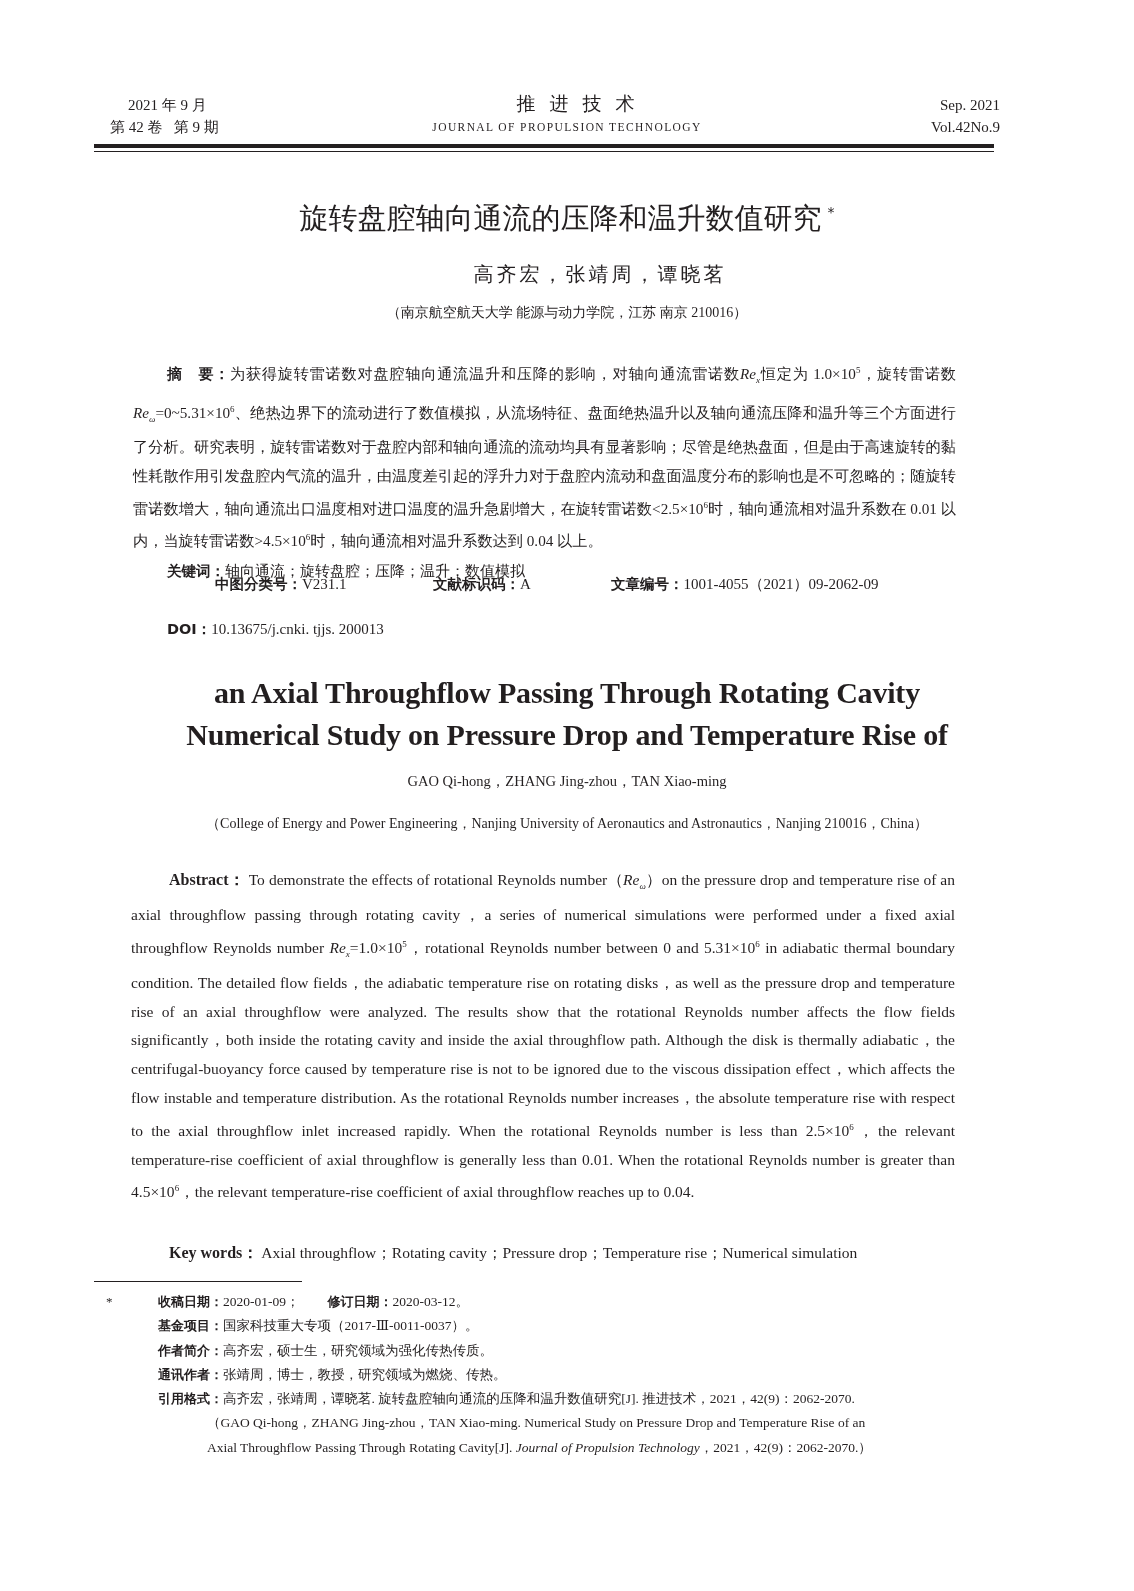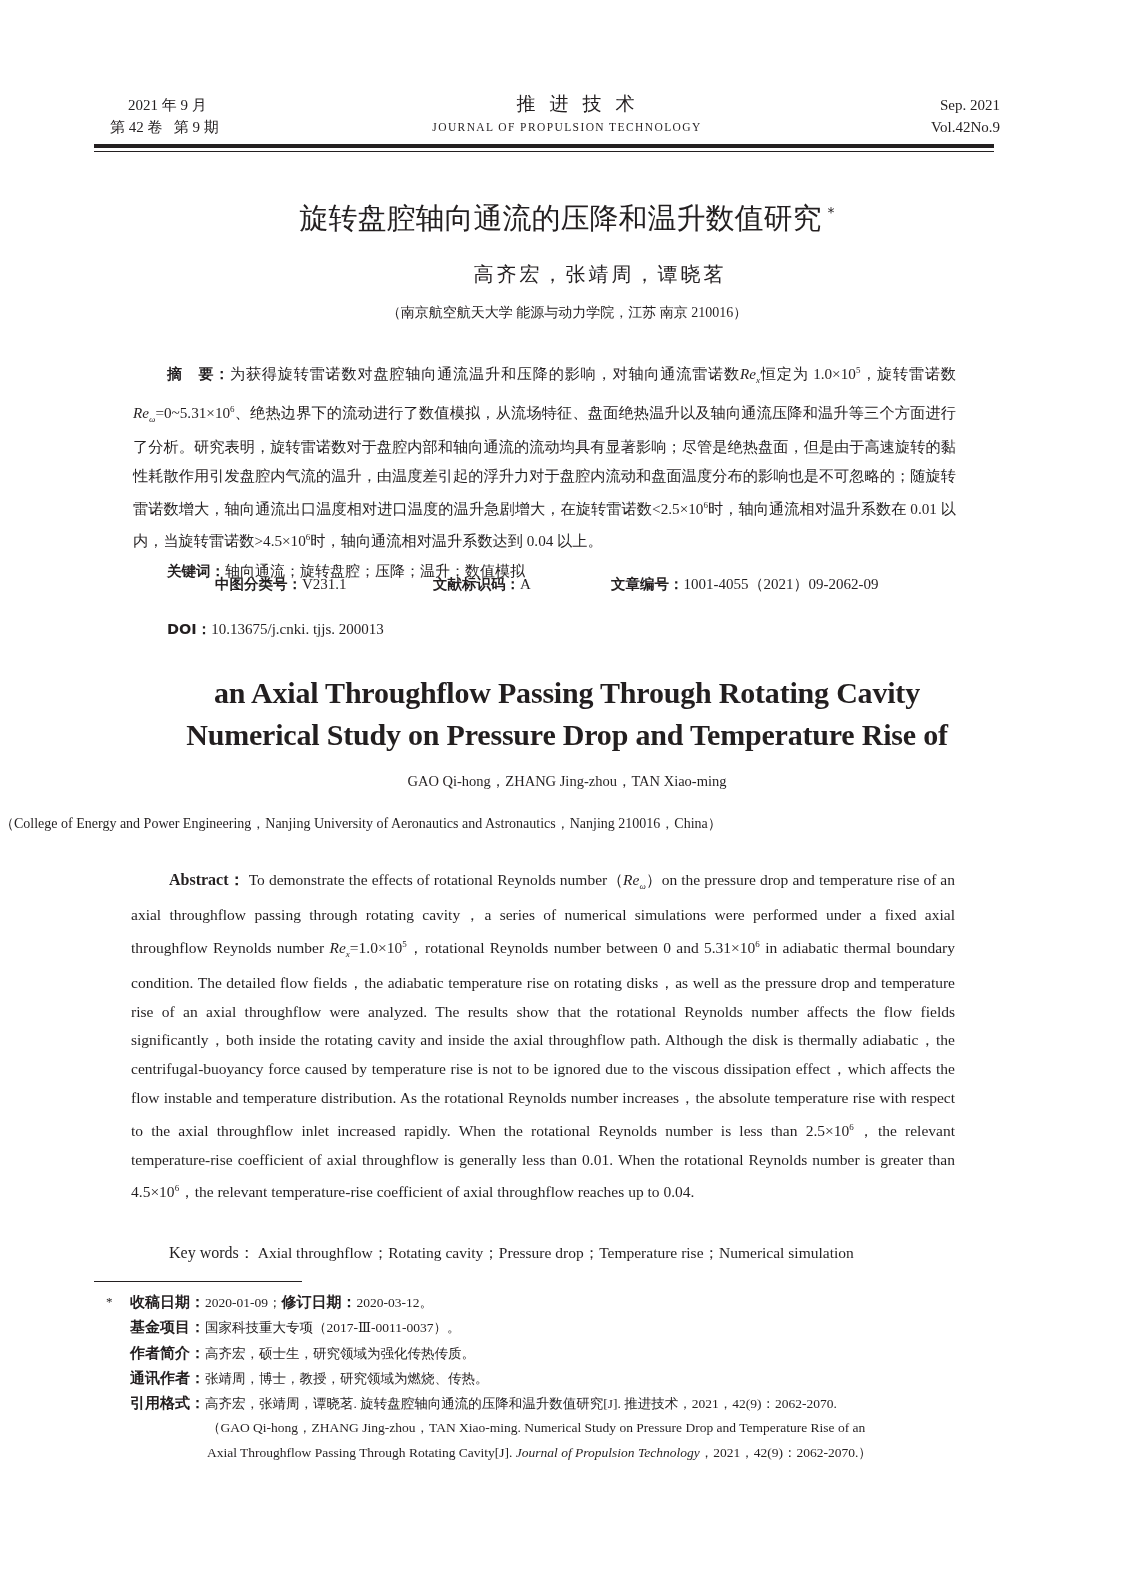--- a/index.html
+++ b/index.html
@@ -39,37 +39,37 @@
   .meta-kw { top: 557px; }
   .meta-class { top: 570px; width: 800px; margin-left: 48px; }
   .meta-class .seg2 { position: absolute; left: 218px; }
   .meta-class .seg3 { position: absolute; left: 396px; }
   .meta-doi { top: 615px; }
 
   
   .en-title { left: 0; width: 1134px; top: 672px; text-align: center;
     font-family: "Liberation Serif", serif; font-weight: bold; font-size: 30px; line-height: 42px; letter-spacing: -0.2px; }
   .en-authors { left: 0; width: 1134px; top: 770px; text-align: center; font-size: 14.5px; line-height: 22px; }
-  .en-affil { left: 0; width: 1134px; top: 813px; font-size: 14px; line-height: 22px; }
+  .en-affil { left: 0; width: 1134px; top: 813px; text-align: center; font-size: 14px; line-height: 22px; }
 
   
   .en-abs { left: 131px; width: 824px; top: 866px; font-size: 15.5px; line-height: 28.8px; text-align: justify; }
   .en-abs .lbl { font-weight: bold; font-size: 16px; }
   .en-abs .indent { padding-left: 38px; }
   .en-abs i { font-style: italic; }
   .en-abs sub, .en-abs sup { font-size: 9px; }
   .en-kw { left: 169px; top: 1240px; font-size: 15.5px; line-height: 26px; width: 790px; }
-  .en-kw .lbl { font-weight: normal; font-size: 16px; }
+  .en-kw .lbl { font-weight: bold; font-size: 16px; }
 
   
   .fn-rule { left: 94px; width: 208px; top: 1281px; height: 1px; background: #231f20; }
   .fn { left: 106px; top: 1290px; width: 860px; font-size: 13.5px; line-height: 24.3px; }
   .fn .row { position: relative; padding-left: 24px; }
   .fn .star { position: absolute; left: 0; top: 0; font-size: 13px; }
-  .fn .lbl { font-family: "DejaVu Sans", sans-serif; font-weight: bold; font-size: 15px; }
+  .fn .lbl { font-family: "DejaVu Sans", sans-serif; font-weight: bold; font-size: 13px; margin-left: 28px; }
   .fn .cont { padding-left: 101px; }
   .fn i { font-style: italic; }
 </style>
 </head>
 <body>
 
 <div class="abs hdr-left">
   <div class="l1">2021 年 9 月</div>
   <div style="white-space:pre">第 42 卷   第 9 期</div>
 </div>

